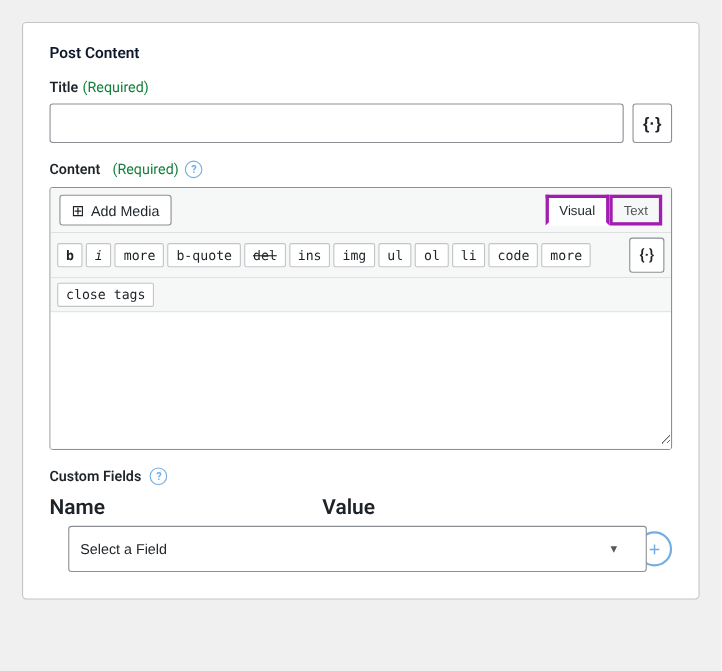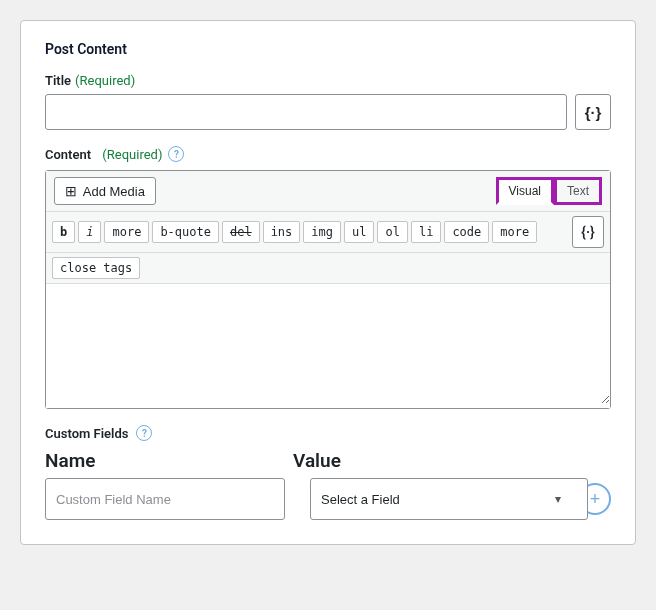--- a/index.html
+++ b/index.html
@@ -333,21 +333,20 @@
   <div class="custom-fields-section">
     <div class="custom-fields-title">
       <span>Custom Fields</span>
       <span class="help-icon">?</span>
     </div>
     <div class="name-value-labels">
       <div class="col-label name-col">Name</div>
       <div class="col-label value-col">Value</div>
     </div>
     <div class="custom-fields-row">
-      <input type="text" class="name-input" placeholder="Custom Field Name" style="">
       <div class="value-select-wrapper">
         <select class="value-select">
           <option value="">Select a Field</option>
         </select>
         <span class="select-chevron">▾</span>
       </div>
       <button class="add-field-btn">
         <span>+</span>
       </button>
     </div>

